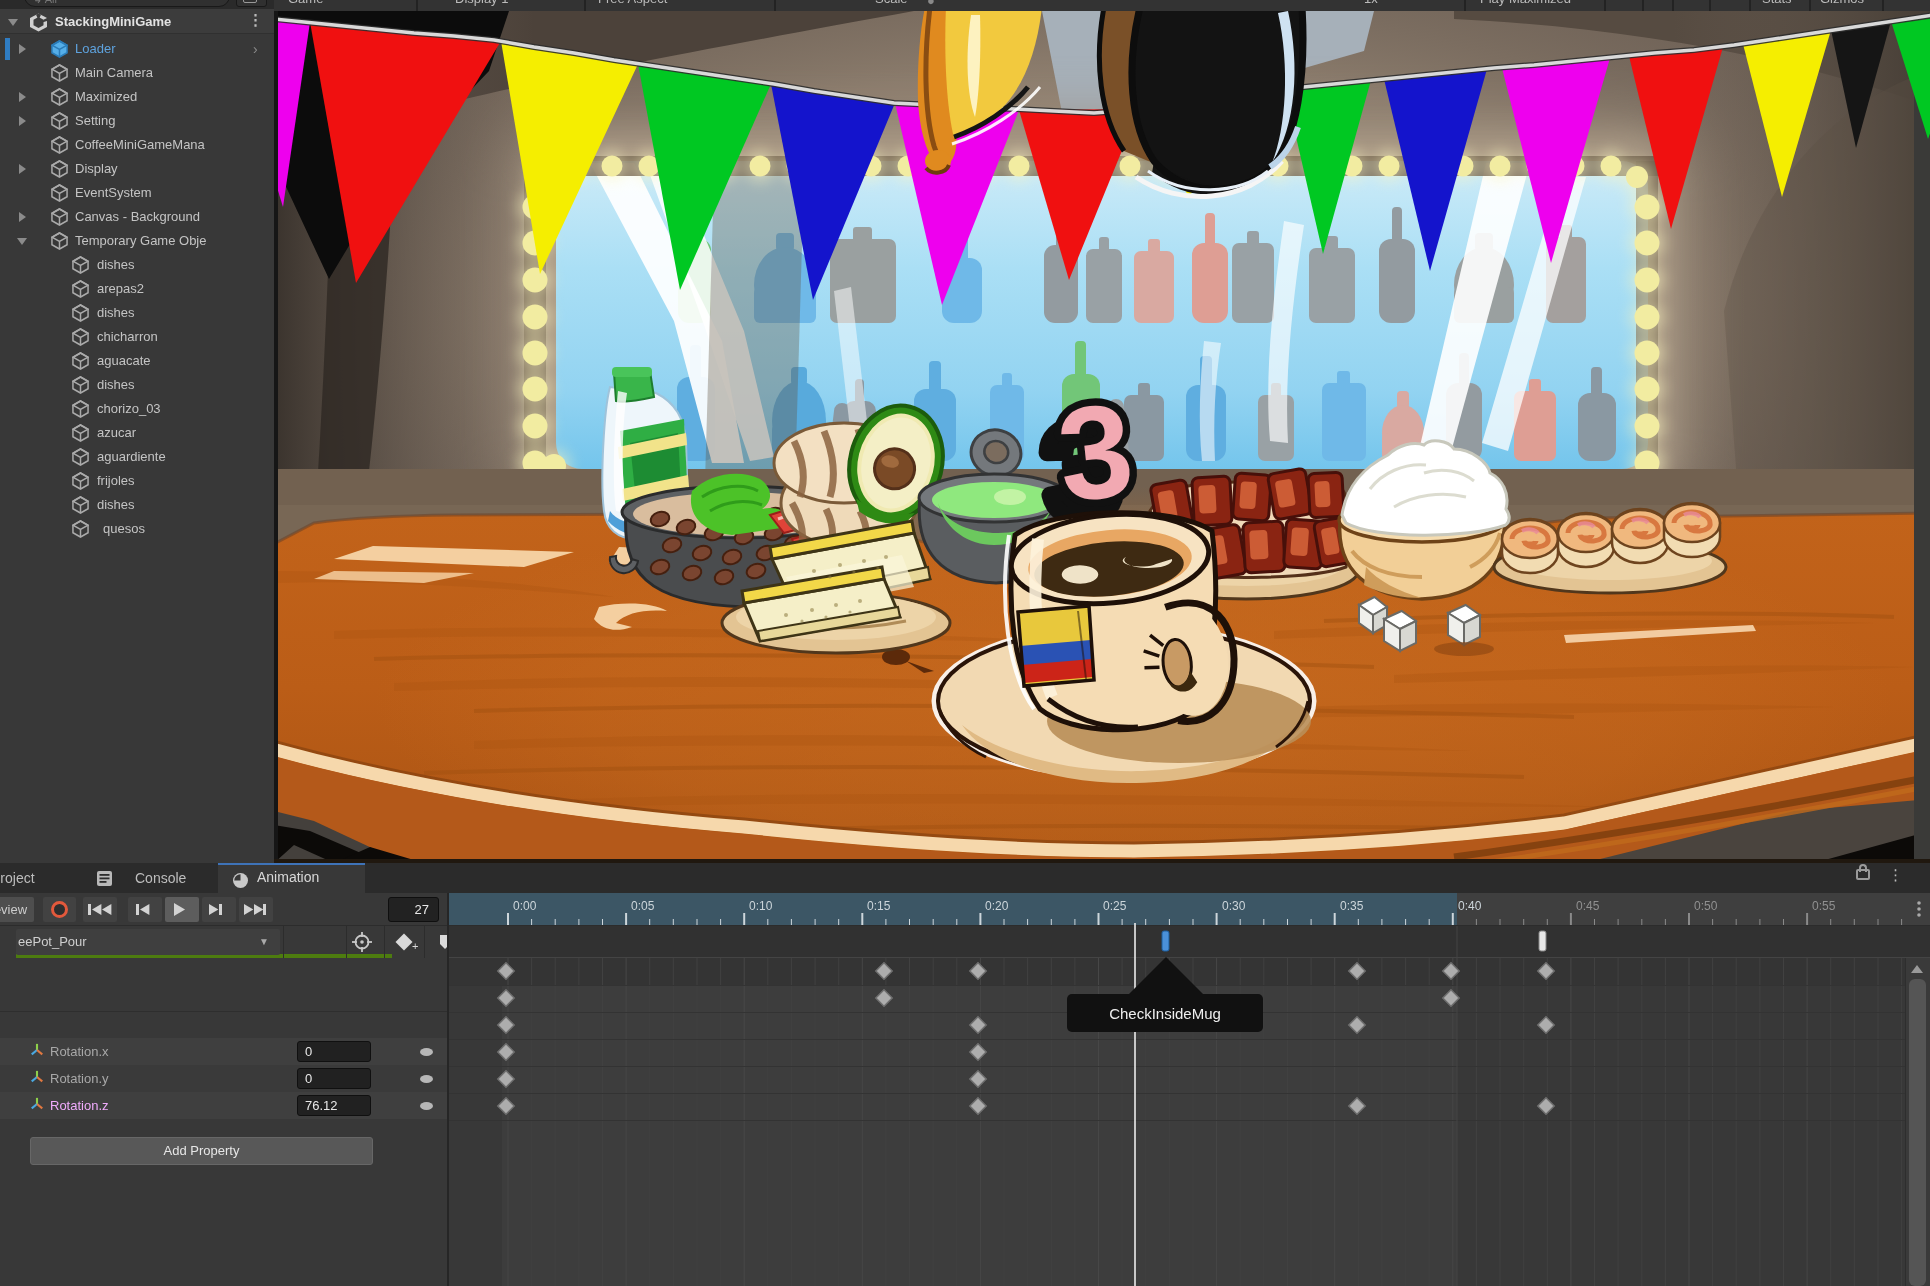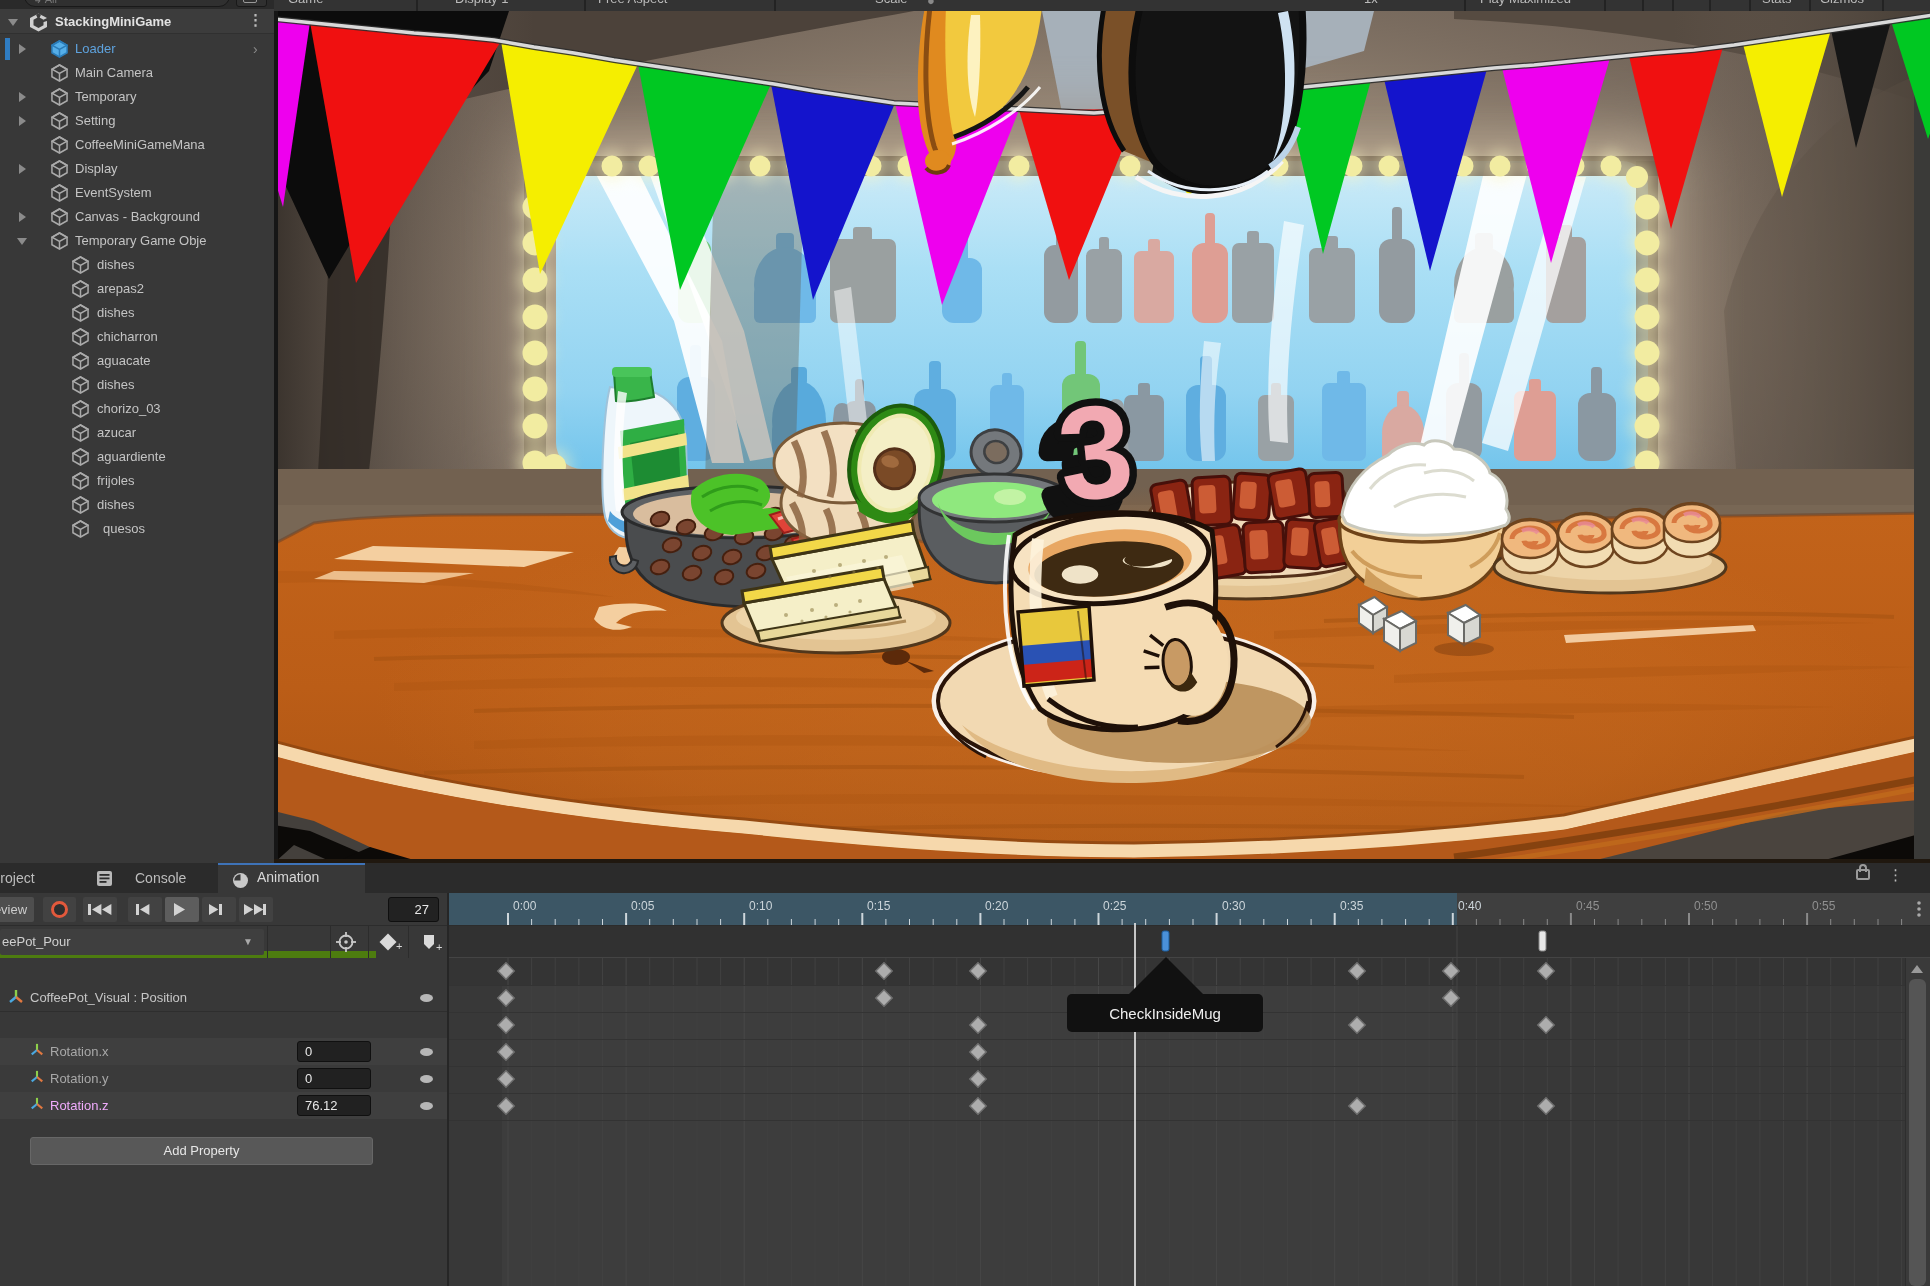--- a/index.html
+++ b/index.html
@@ -586,21 +586,21 @@
       </svg>
       <div style="position:absolute;left:75px">Main Camera</div>
     </div>
     <div class="hrow" style="top:85px">
       <div class="tri tric" style="left:19px"></div>
       <svg style="position:absolute;left:51px;top:3px" width="17" height="18" viewBox="0 0 18 19">
         <polygon points="9,1 17,5.5 9,10 1,5.5" fill="none" stroke="#aaa" stroke-width="1.6"></polygon>
         <polygon points="9,1 17,5.5 17,13.5 9,18 1,13.5 1,5.5" fill="none" stroke="#aaa" stroke-width="1.6"></polygon>
         <line x1="9" y1="10" x2="9" y2="18" stroke="#aaa" stroke-width="1.6"></line>
       </svg>
-      <div style="position:absolute;left:75px">Temporary</div>
+      <div style="position:absolute;left:75px">Maximized</div>
     </div>
     <div class="hrow" style="top:109px">
       <div class="tri tric" style="left:19px"></div>
       <svg style="position:absolute;left:51px;top:3px" width="17" height="18" viewBox="0 0 18 19">
         <polygon points="9,1 17,5.5 9,10 1,5.5" fill="none" stroke="#aaa" stroke-width="1.6"></polygon>
         <polygon points="9,1 17,5.5 17,13.5 9,18 1,13.5 1,5.5" fill="none" stroke="#aaa" stroke-width="1.6"></polygon>
         <line x1="9" y1="10" x2="9" y2="18" stroke="#aaa" stroke-width="1.6"></line>
       </svg>
       <div style="position:absolute;left:75px">Setting</div>
     </div>
@@ -786,21 +786,21 @@
         <rect x="17" y="7" width="3" height="11" fill="#d2d2d2"></rect>
       </g>
       <g transform="translate(156,0)">
         <polygon points="5,7 5,18 14.35,12.5" fill="#d2d2d2"></polygon>
         <polygon points="15,7 15,18 24.35,12.5" fill="#d2d2d2"></polygon>
         <rect x="24" y="7" width="3" height="11" fill="#d2d2d2"></rect>
       </g>
     </svg>
 <div style="position:absolute;left:388px;top:4px;width:51px;height:25px;background:#222;border:1px solid #0f0f0f;border-radius:3px;color:#e8e8e8;font-size:13px;line-height:23px;text-align:right;padding-right:9px">27</div>
 </div>
-<div class="bpanel" style="left:0;top:926px;width:376px;height:32px;border-bottom:7px solid #4d7c0f">
+<div class="bpanel" style="left:16px;top:926px;width:376px;height:32px;border-bottom:4px solid #4d7c0f">
 <div style="position:absolute;left:0;top:3px;width:264px;height:26px;background:#3f3f3f;border-radius:2px;color:#cfcfcf;font-size:13px;line-height:26px"><span style="margin-left:2px">eePot_Pour</span><span style="position:absolute;left:243px;top:0;color:#aaa;font-size:10px">▼</span></div>
 <div style="position:absolute;left:267px;top:0;width:1px;height:32px;background:#2c2c2c"></div>
 <div style="position:absolute;left:330px;top:0;width:1px;height:32px;background:#2c2c2c"></div>
 <div style="position:absolute;left:368px;top:0;width:1px;height:32px;background:#2c2c2c"></div>
 <div style="position:absolute;left:408px;top:0;width:1px;height:32px;background:#2c2c2c"></div>
 <svg style="position:absolute;left:330px;top:3px" width="117" height="26" viewBox="0 0 117 26">
 <circle cx="16" cy="13" r="6.5" fill="none" stroke="#c8c8c8" stroke-width="1.8"></circle>
       <circle cx="16" cy="13" r="1.8" fill="#c8c8c8"></circle>
 <line x1="16" y1="3" x2="16" y2="8" stroke="#c8c8c8" stroke-width="1.8"></line>
       <line x1="16" y1="18" x2="16" y2="23" stroke="#c8c8c8" stroke-width="1.8"></line>
@@ -809,29 +809,20 @@
 <rect x="52" y="7" width="12" height="12" fill="#dadada" transform="rotate(45 58 13)"></rect>
 <text x="66" y="21" font-size="11" fill="#dadada" font-family="'Liberation Sans'">+</text>
 <path d="M94,6 L104,6 L104,15 L99,20 L94,15 Z" fill="#dadada"></path>
 <text x="106" y="22" font-size="11" fill="#dadada" font-family="'Liberation Sans'">+</text>
 </svg>
 </div>
 <div class="bpanel" style="left:0;top:958px;width:447px;height:328px">
 <div style="position:absolute;left:0;top:53px;width:447px;height:1px;background:#2e2e2e"></div>
 <div style="position:absolute;left:0;top:80px;width:447px;height:81px;background:#3f3f3f"></div>
 <div style="position:absolute;left:0;top:107px;width:447px;height:27px;background:#3a3a3a"></div>
-<div class="prow" style="top:26px">
-<svg style="position:absolute;left:8px;top:5px" width="16" height="16" viewBox="0 0 16 16">
-        <line x1="8" y1="8" x2="8" y2="1" stroke="#8ed04a" stroke-width="2.4"></line>
-        <line x1="8" y1="8" x2="2" y2="13" stroke="#4aa8e0" stroke-width="2.4"></line>
-        <line x1="8" y1="8" x2="14" y2="13" stroke="#e07840" stroke-width="2.4"></line>
-      </svg>
-<div style="position:absolute;left:30px">CoffeePot_Visual : Position</div>
-<div class="dot"></div>
-    </div>
 <div class="prow" style="top:80px">
 <svg style="position:absolute;left:30px;top:5px" width="14" height="14" viewBox="0 0 16 16">
         <line x1="8" y1="8" x2="8" y2="1" stroke="#8ed04a" stroke-width="2.4"></line>
         <line x1="8" y1="8" x2="2" y2="13" stroke="#4aa8e0" stroke-width="2.4"></line>
         <line x1="8" y1="8" x2="14" y2="13" stroke="#e07840" stroke-width="2.4"></line>
       </svg>
 <div style="position:absolute;left:50px;color:#a8a8a8">Rotation.x</div>
 <div class="vfield">0</div>
 <div class="dot"></div>
     </div>

